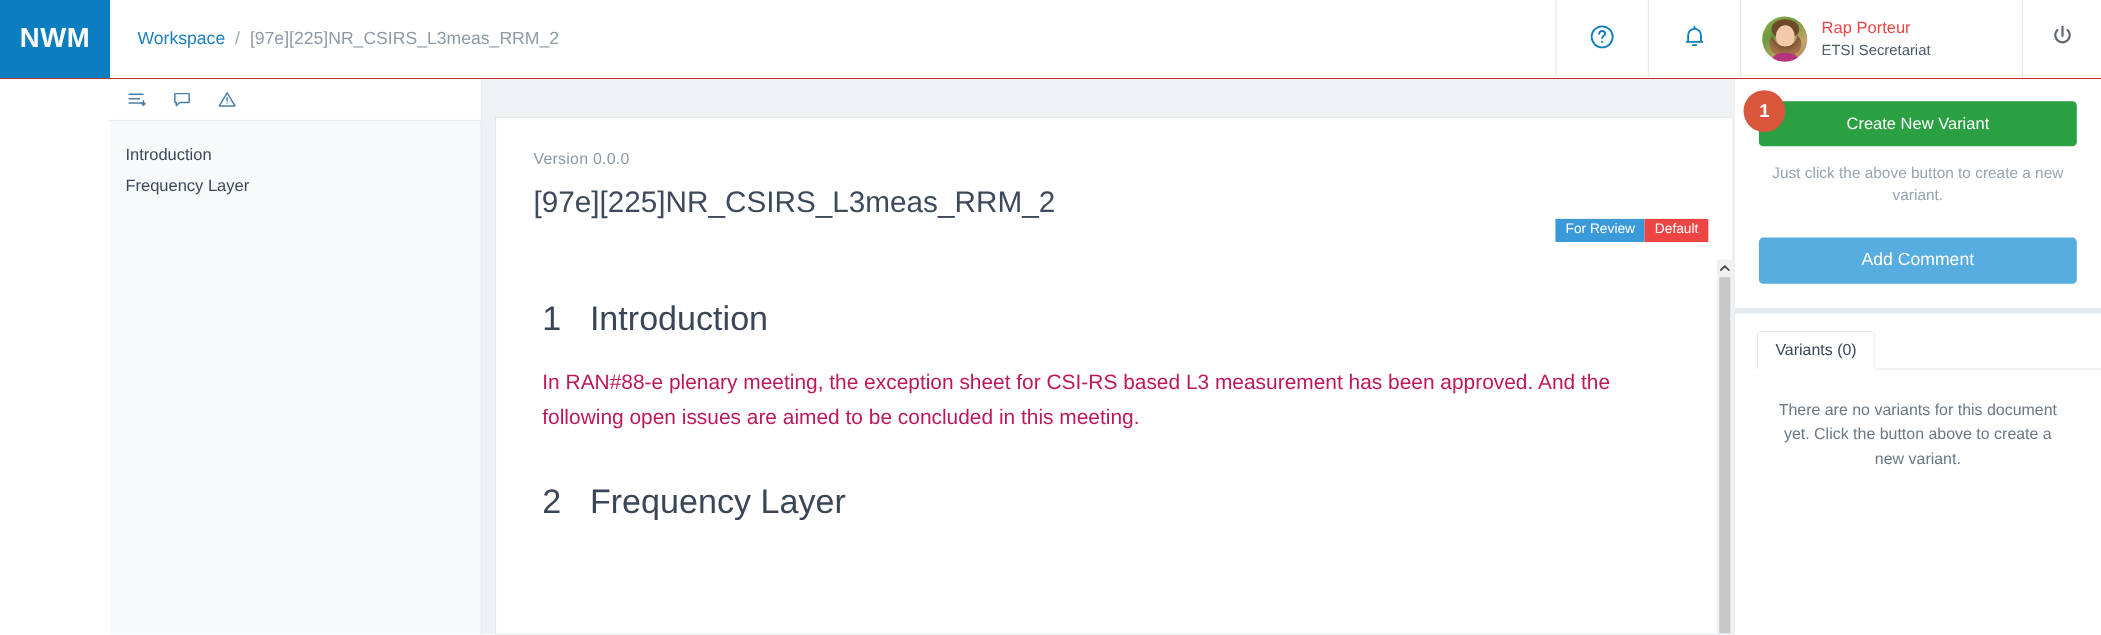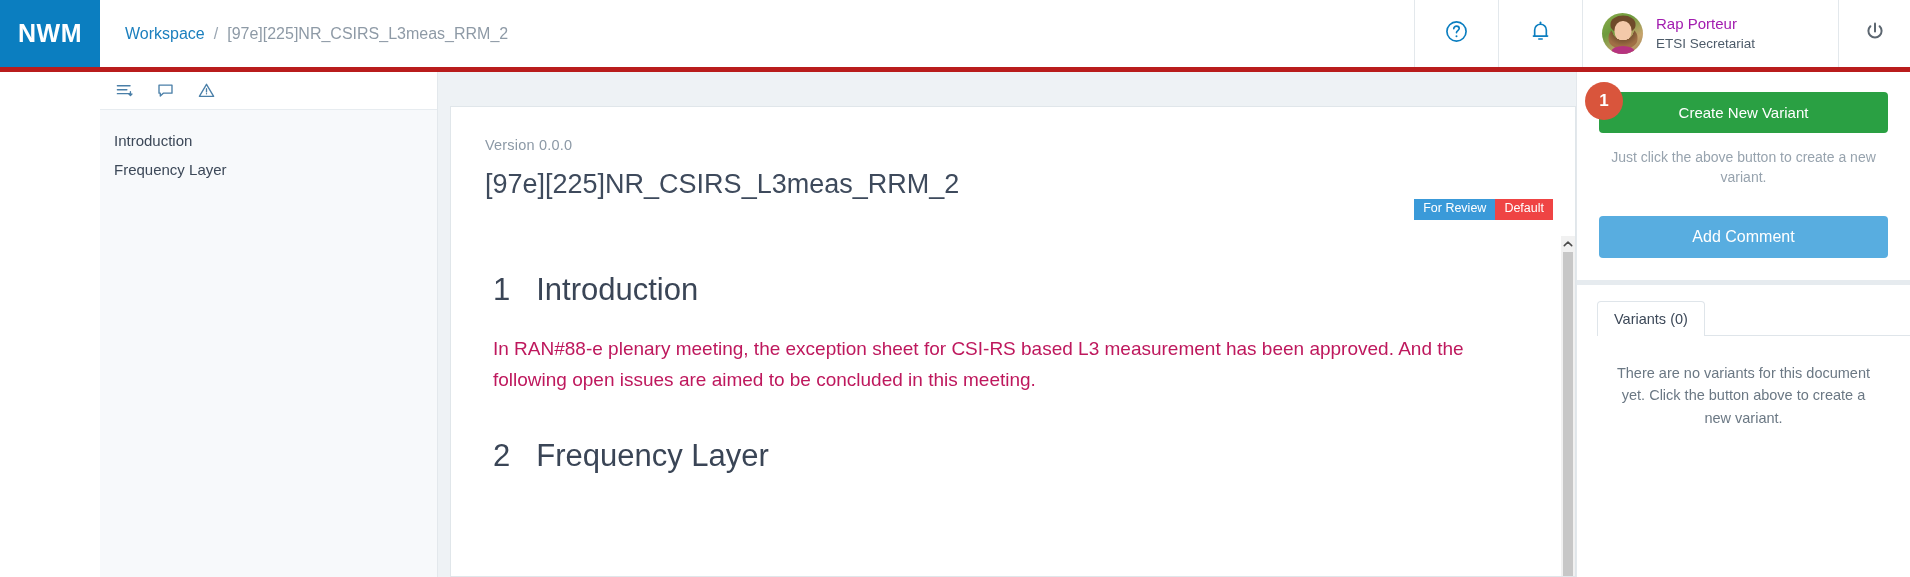--- a/index.html
+++ b/index.html
@@ -9,21 +9,21 @@
     background: #ffffff;
     overflow: hidden;
   }
   .app { position: relative; width: 1910px; height: 577px; display: flex; flex-direction: column; }
 
   
   .topbar {
     height: 72px; min-height: 72px;
     display: flex; align-items: stretch;
     background: #ffffff;
-    border-bottom: 5px solid #b91c1c;
+    border-bottom: 1px solid #b91c1c;
   }
   .logo-box {
     width: 100px; min-width: 100px;
     background: #0b7ec0;
     color: #ffffff;
     display: flex; align-items: center; justify-content: center;
     font-size: 25px; font-weight: bold; letter-spacing: 0.5px;
   }
   .breadcrumb {
     flex: 1;
@@ -75,21 +75,21 @@
     width: 29px; height: 22px; border-radius: 46%;
     background: radial-gradient(circle at 50% 10%, rgba(0,0,0,0) 44%, #7d5634 46%, #a06f45 70%);
   }
   .avatar .body {
     position: absolute; left: 50%; bottom: -3px;
     transform: translateX(-50%);
     width: 23px; height: 11px; border-radius: 50% 50% 0 0;
     background: #b6337f;
   }
   .user-meta { display: flex; flex-direction: column; line-height: 1.35; }
-  .user-name { color: #a21caf; font-size: 15px; }
+  .user-name { color: #ef4444; font-size: 15px; }
   .user-role { color: #4d5b69; font-size: 13.5px; }
   .power-box {
     width: 72px; min-width: 72px;
     border-left: 1px solid #e3e8ec;
     display: flex; align-items: center; justify-content: center;
     color: #5c6670; cursor: pointer;
   }
 
   
   .body-row { flex: 1; display: flex; min-height: 0; }

